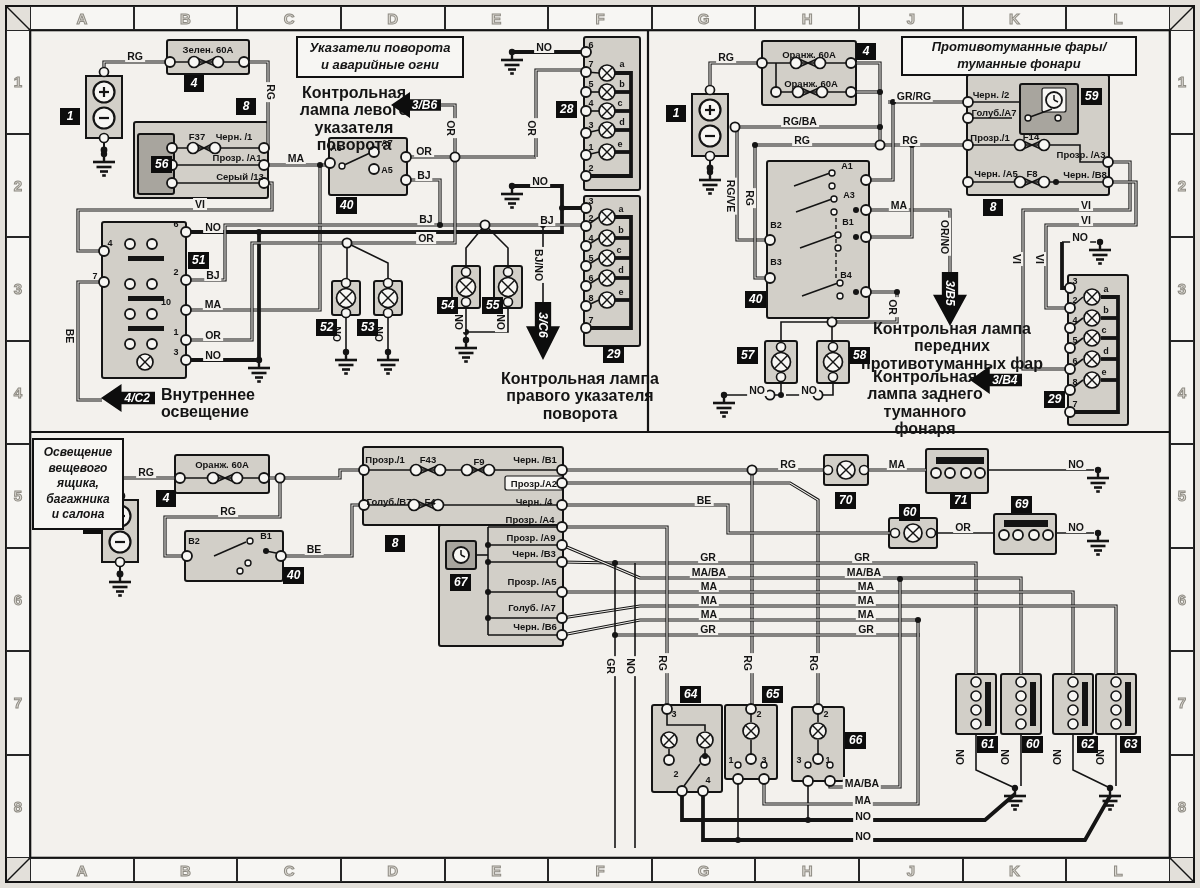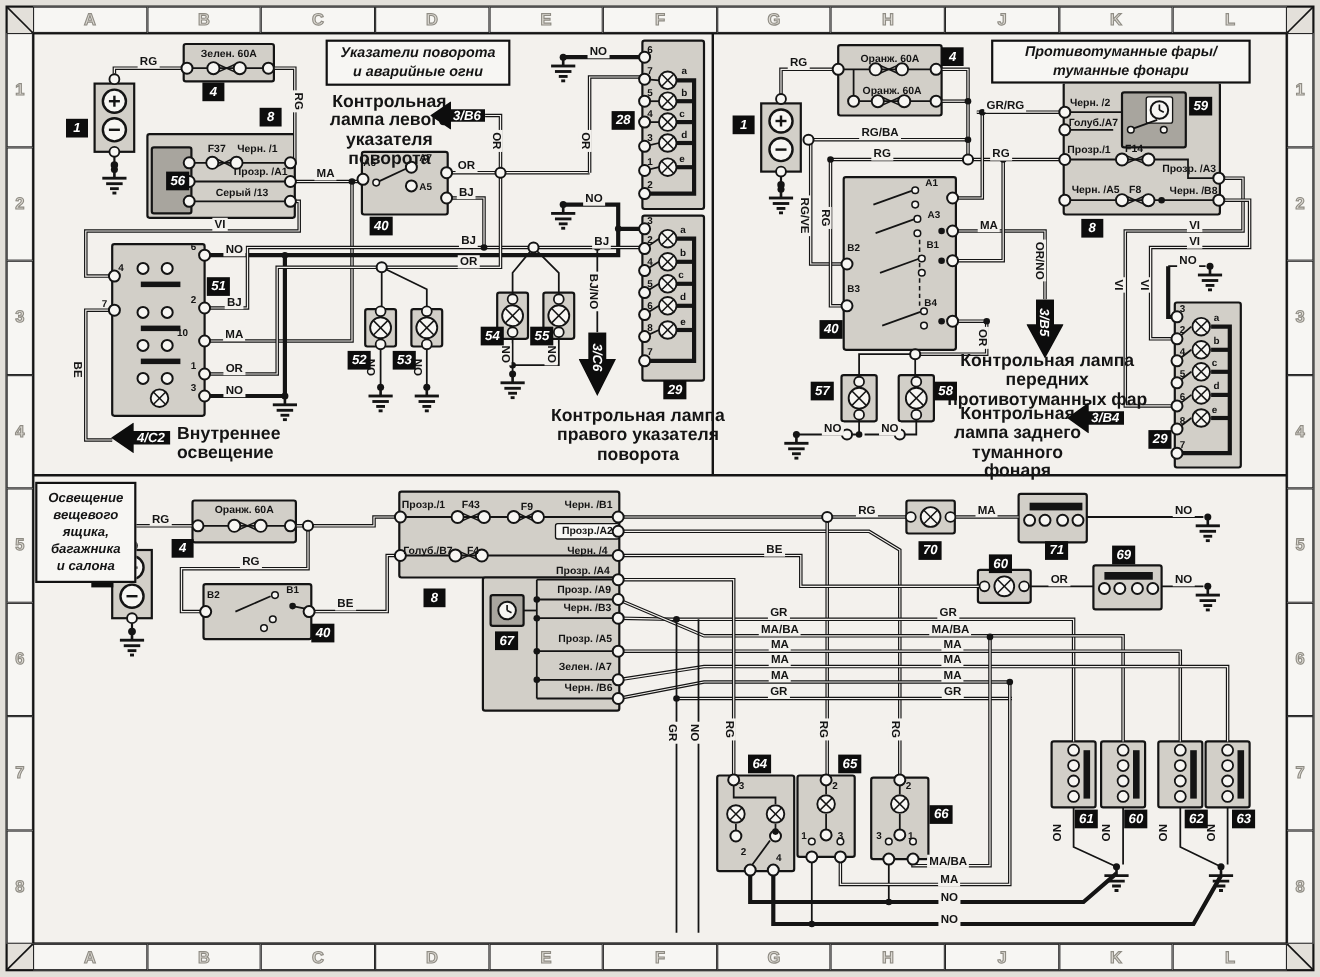--- a/index.html
+++ b/index.html
@@ -941,21 +941,21 @@
       <div class="pin" style="left: 708px; top: 780px;">4</div>
       <div class="pin" style="left: 759px; top: 714px;">2</div>
       <div class="pin" style="left: 731px; top: 760px;">1</div>
       <div class="pin" style="left: 764px; top: 760px;">3</div>
       <div class="pin" style="left: 826px; top: 714px;">2</div>
       <div class="pin" style="left: 799px; top: 760px;">3</div>
       <div class="pin" style="left: 828px; top: 760px;">1</div>
       <div class="bt" style="left: 197px; top: 136px;">F37</div>
       <div class="bt" style="left: 234px; top: 136px;">Черн. /1</div>
       <div class="bt" style="left: 237px; top: 157px;">Прозр. /A1</div>
-      <div class="bt" style="left: 220px; top: 176px;">Серый /13</div>
+      <div class="bt" style="left: 240px; top: 176px;">Серый /13</div>
       <div class="bt" style="left: 208px; top: 49px;">Зелен. 60A</div>
       <div class="bt" style="left: 809px; top: 54px;">Оранж. 60A</div>
       <div class="bt" style="left: 811px; top: 83px;">Оранж. 60A</div>
       <div class="bt" style="left: 222px; top: 464px;">Оранж. 60A</div>
       <div class="bt" style="left: 991px; top: 94px;">Черн. /2</div>
       <div class="bt" style="left: 994px; top: 112px;">Голуб./A7</div>
       <div class="bt" style="left: 990px; top: 137px;">Прозр./1</div>
       <div class="bt" style="left: 1031px; top: 136px;">F14</div>
       <div class="bt" style="left: 1081px; top: 154px;">Прозр. /A3</div>
       <div class="bt" style="left: 996px; top: 173px;">Черн. /A5</div>
@@ -966,21 +966,21 @@
       <div class="bt" style="left: 479px; top: 461px;">F9</div>
       <div class="bt" style="left: 535px; top: 459px;">Черн. /B1</div>
       <div class="bt" style="left: 534px; top: 483px;">Прозр./A2</div>
       <div class="bt" style="left: 389px; top: 501px;">Голуб./B7</div>
       <div class="bt" style="left: 430px; top: 501px;">F4</div>
       <div class="bt" style="left: 534px; top: 501px;">Черн. /4</div>
       <div class="bt" style="left: 530px; top: 519px;">Прозр. /A4</div>
       <div class="bt" style="left: 531px; top: 537px;">Прозр. /A9</div>
       <div class="bt" style="left: 534px; top: 553px;">Черн. /B3</div>
       <div class="bt" style="left: 532px; top: 581px;">Прозр. /A5</div>
-      <div class="bt" style="left: 532px; top: 607px;">Зелен. /A7</div>
+      <div class="bt" style="left: 532px; top: 607px;">Голуб. /A7</div>
       <div class="bt" style="left: 535px; top: 626px;">Черн. /B6</div>
       <div class="ann" style="left: 354px; top: 84px; text-align: center; transform: translateX(-50%);">Контрольная
 лампа левого
 указателя
 поворота</div>
       <div class="ann" style="left: 161px; top: 386px;">Внутреннее
 освещение</div>
       <div class="ann" style="left: 580px; top: 370px; text-align: center; transform: translateX(-50%);">Контрольная лампа
 правого указателя
 поворота</div>

